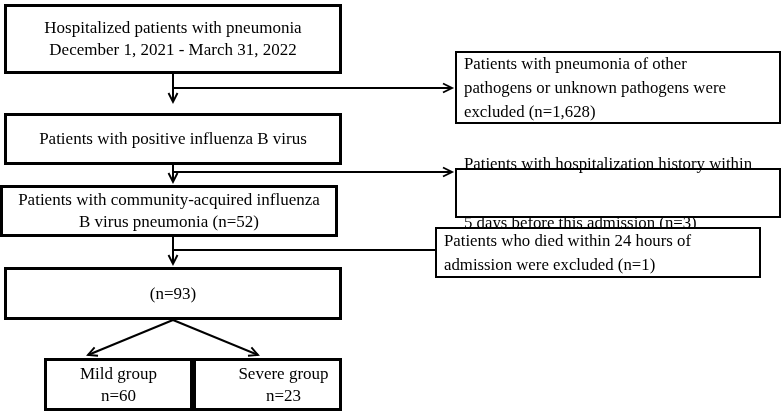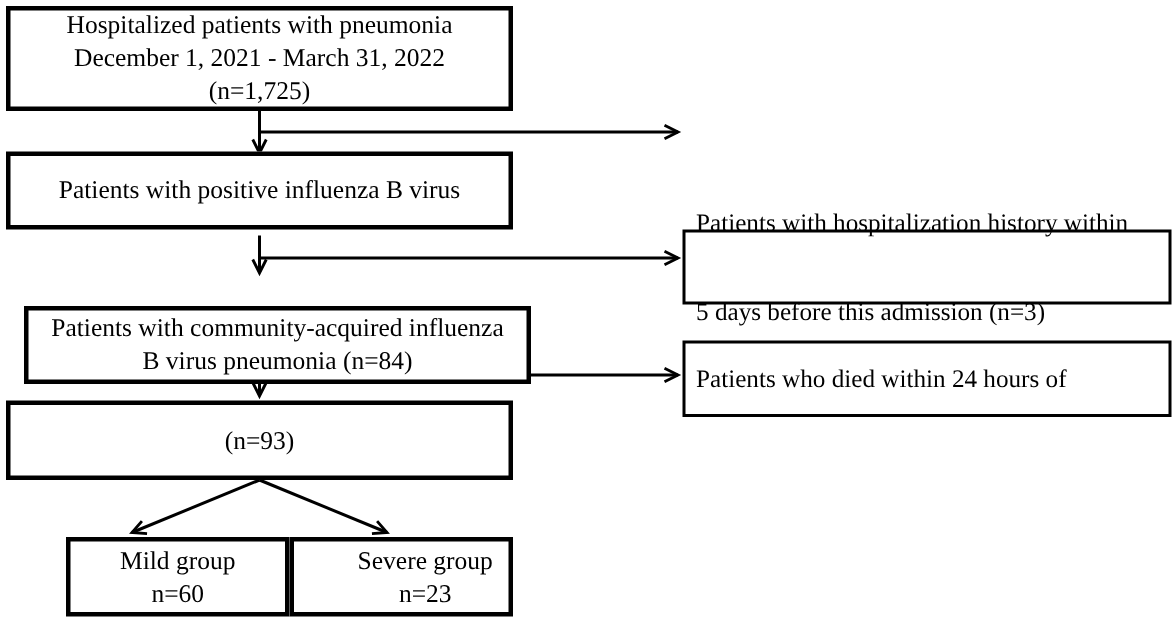--- a/index.html
+++ b/index.html
@@ -44,28 +44,28 @@
     text-align: left;
     padding-left: 7px;
     padding-right: 2px;
     font-size: 16.8px;
     line-height: 24px;
   }
   .ln { white-space: nowrap; }
   .main .ln { white-space: normal; }
   
   .b-hosp     { left: 4px;   top: 4px;   width: 338px; height: 70px; }
-  .b-flu      { left: 4px;   top: 101px; width: 338px; height: 52px; }
-  .b-cap      { left: 16px;   top: 185px; width: 338px; height: 52px; margin-top: 19px; }
+  .b-flu      { left: 4px;   top: 113px; width: 338px; height: 52px; }
+  .b-cap      { left: 0;   top: 185px; width: 338px; height: 52px; }
   .b-elig     { left: 4px;   top: 267px; width: 338px; height: 53px; }
   .b-mild     { left: 4px;   top: 358px; width: 149px; height: 53px; margin-left: 40px; }
   .b-severe   { left: 193px; top: 358px; width: 149px; height: 53px; padding-left: 32px; }
   .b-ex-path  { left: 455px; top: 51px;  width: 326px; height: 73px; }
-  .b-ex-hist  { left: 455px; top: 153px; width: 326px; height: 50px; gap: 35px; }
-  .b-ex-died  { left: 455px; top: 227px; width: 326px; height: 51px; }
+  .b-ex-hist  { left: 455px; top: 168px; width: 326px; height: 50px; gap: 35px; }
+  .b-ex-died  { left: 435px; top: 227px; width: 326px; height: 51px; }
 </style>
 </head>
 <body>
 
 <div class="canvas">
 
   <svg class="arrows" viewBox="0 0 783 413" aria-hidden="true">
     <defs>
       <marker id="vhead" viewBox="0 0 14 12" markerWidth="14" markerHeight="12" refX="11" refY="6" orient="auto" markerUnits="userSpaceOnUse">
         <path class="head" d="M2,1.5 L11,6 L2,10.5"></path>
@@ -80,49 +80,54 @@
     <line class="ln-stroke" x1="173" y1="172" x2="452" y2="172" marker-end="url(#vhead)"></line>
     <line class="ln-stroke" x1="173" y1="250" x2="452" y2="250" marker-end="url(#vhead)"></line>
 
     <line class="ln-stroke" x1="173" y1="320" x2="88" y2="355" marker-end="url(#vhead)"></line>
     <line class="ln-stroke" x1="173" y1="320" x2="258" y2="355" marker-end="url(#vhead)"></line>
   </svg>
 
   <div class="box main b-hosp">
     <div class="ln">Hospitalized patients with pneumonia</div>
     <div class="ln">December 1, 2021 - March 31, 2022</div>
-    <div class="ln">(n=1,725)</div>
   </div>
 
   <div class="box main b-flu">
     <div class="ln">Patients with positive influenza B virus</div>
   </div>
 
   <div class="box main b-cap">
     <div class="ln">Patients with community-acquired influenza</div>
-    <div class="ln">B virus pneumonia (n=84)</div>
+    <div class="ln">B virus pneumonia (n=52)</div>
   </div>
 
   <div class="box main b-elig">
     <div class="ln">(n=93)</div>
   </div>
 
   <div class="box main b-mild">
     <div class="ln">Mild group</div>
     <div class="ln">n=60</div>
   </div>
 
   <div class="box main b-severe">
     <div class="ln">Severe group</div>
     <div class="ln">n=23</div>
   </div>
 
+  <div class="box side b-ex-path">
+    <div class="ln">Patients with pneumonia of other</div>
+    <div class="ln">pathogens or unknown pathogens were</div>
+    <div class="ln">excluded (n=1,628)</div>
+  </div>
 
   <div class="box side b-ex-hist">
     <div class="ln">Patients with hospitalization history within</div>
     <div class="ln">5 days before this admission (n=3)</div>
   </div>
 
   <div class="box side b-ex-died">
     <div class="ln">Patients who died within 24 hours of</div>
+    <div class="ln">admission were excluded (n=1)</div>
   </div>
 
 </div>
 
 </body></html>

